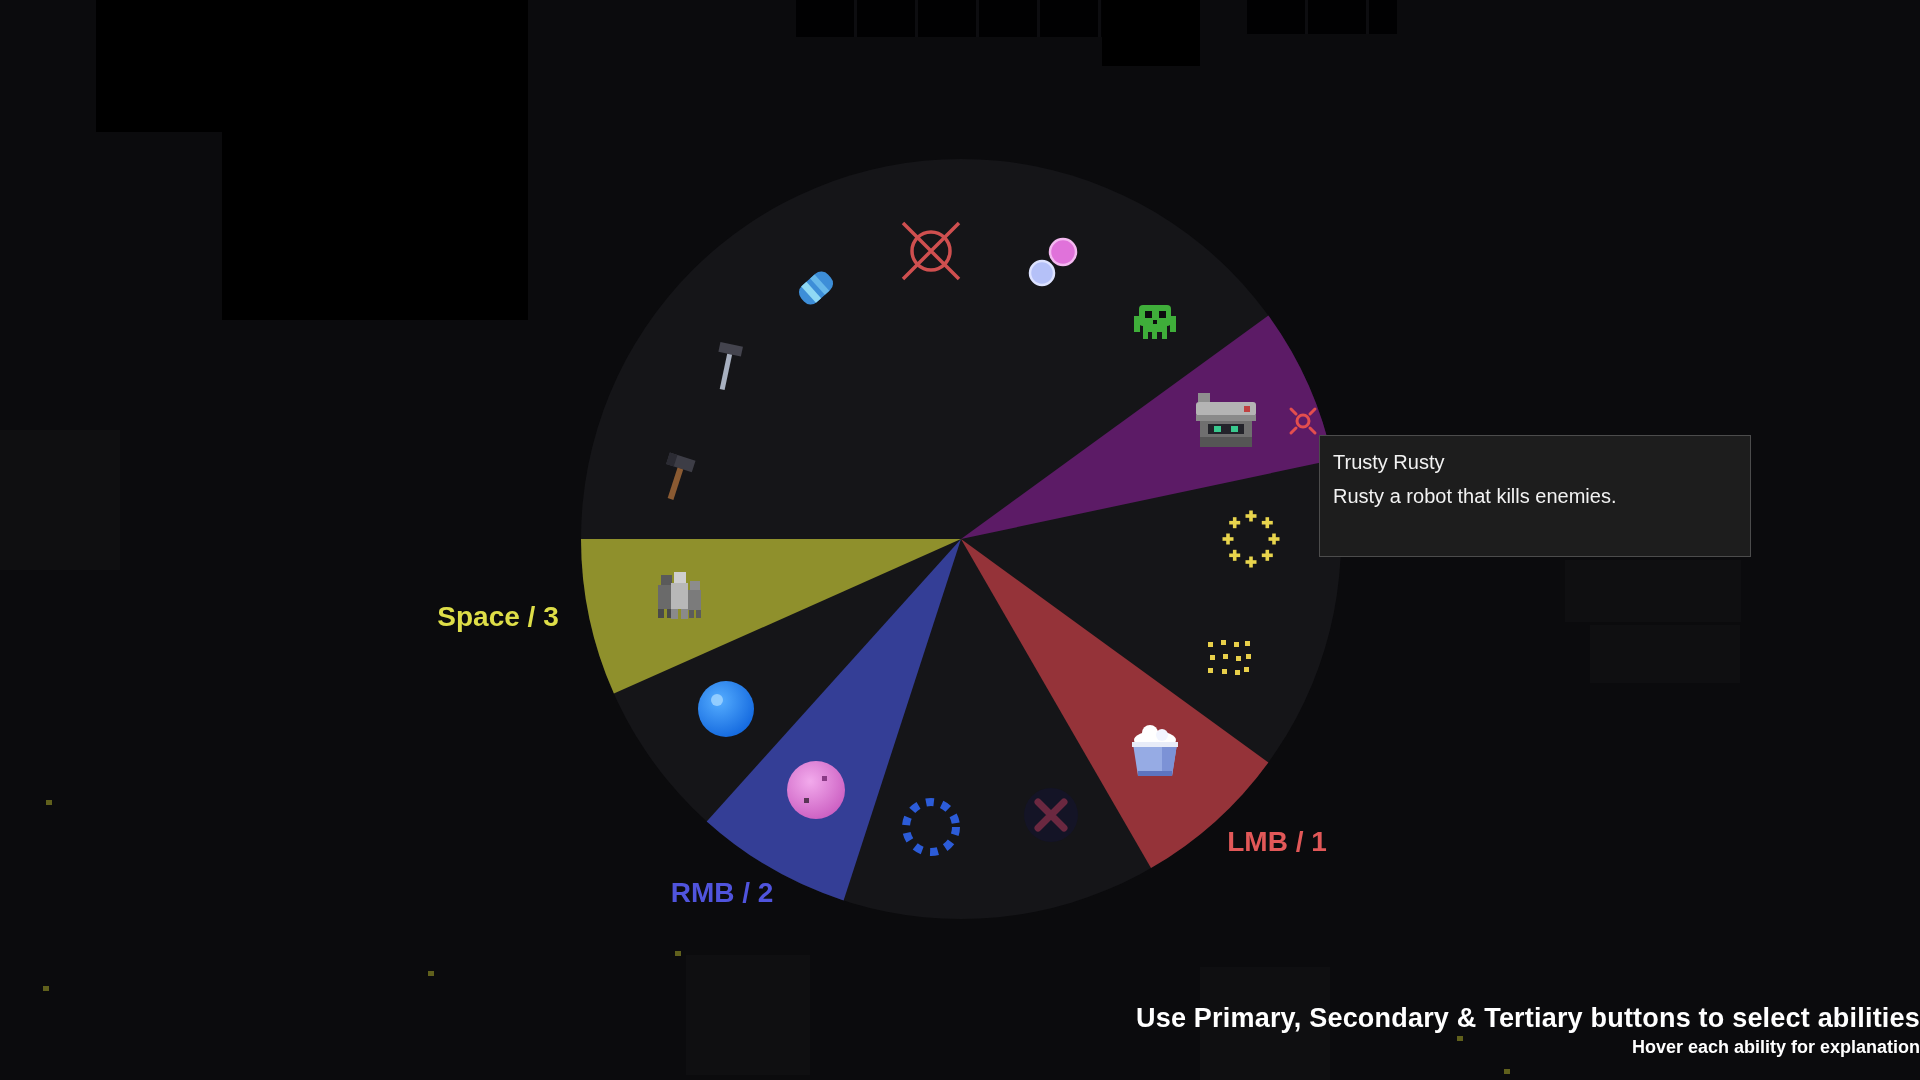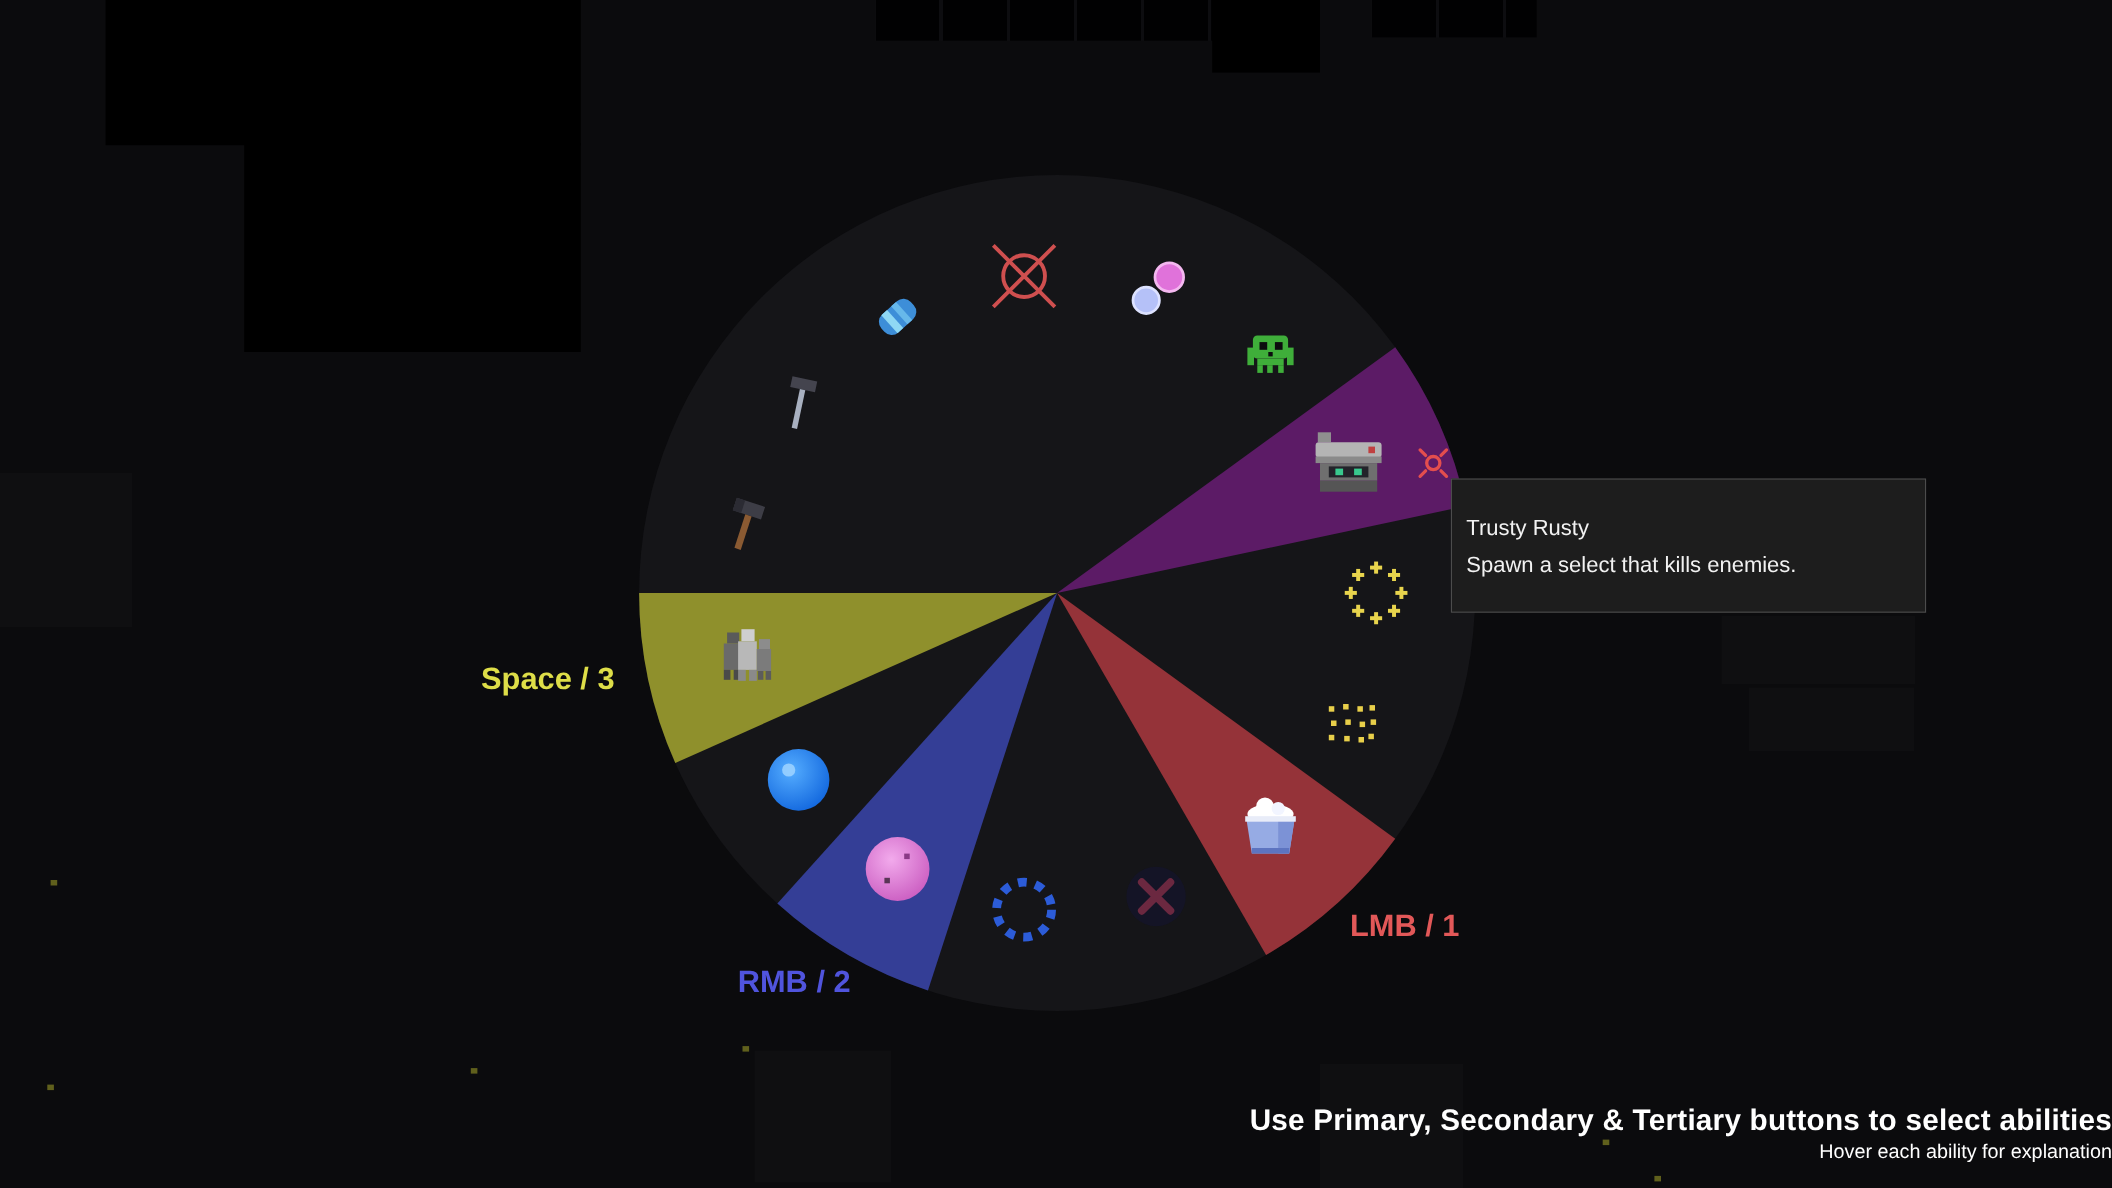--- a/index.html
+++ b/index.html
@@ -11,27 +11,27 @@
   .tile.black{background:#000;}
   .tile.faint{background:rgba(255,255,255,0.02);}
   .tile.strip{background:repeating-linear-gradient(90deg,#010102 0 58px,#0d0d10 58px 61px);}
   .speck{position:absolute;width:6px;height:5px;background:#7e7e22;opacity:.75;}
   #wheel-svg{position:absolute;left:0;top:0;}
   .wedge{stroke:none;}
   .wheel-label{font-family:"Liberation Sans",sans-serif;font-size:28px;font-weight:600;}
   #tooltip{
     position:absolute;left:1319px;top:435px;width:432px;height:122px;
     background:#1d1d1d;border:1px solid #4c4c4c;box-sizing:border-box;
-    padding:27px 13px;color:#f2f2f2;font-size:20px;line-height:34px;
+    padding:9px 13px;color:#f2f2f2;font-size:20px;line-height:34px;
   }
   #footer{
     position:absolute;left:0;top:1003px;width:100%;text-align:right;color:#fff;
   }
   #footer .main{font-size:27px;font-weight:700;letter-spacing:.2px;}
-  #footer .sub{font-size:18px;font-weight:400;margin-top:3px;}
+  #footer .sub{font-size:18px;font-weight:700;margin-top:3px;}
 </style>
 </head>
 <body>
 
 <div id="stage">
 
   <div class="tile black" style="left:96px;top:0;width:432px;height:132px;"></div>
   <div class="tile black" style="left:222px;top:130px;width:306px;height:190px;"></div>
   <div class="tile strip" style="left:796px;top:0;width:404px;height:37px;"></div>
   <div class="tile black" style="left:1102px;top:0;width:98px;height:66px;"></div>
@@ -199,21 +199,21 @@
     <text class="wheel-label" x="498" y="626" text-anchor="middle" fill="#dede48">Space / 3</text>
 
     <g transform="translate(1303,421)">
       <circle r="6" fill="none" stroke="#e34e4e" stroke-width="3"></circle>
       <path d="M7,7 L12,12 M-7,7 L-12,12 M-7,-7 L-12,-12 M7,-7 L12,-12" stroke="#e34e4e" stroke-width="3" fill="none" stroke-linecap="round"></path>
     </g>
   </svg>
 
   <div id="tooltip">
     <div>Trusty Rusty</div>
-    <div>Spawn a select that kills enemies.</div>
+    <div>Rusty a robot that kills enemies.</div>
   </div>
 
   <div id="footer">
     <div class="main">Use Primary, Secondary &amp; Tertiary buttons to select abilities</div>
     <div class="sub">Hover each ability for explanation</div>
   </div>
 
 </div>
 
 </body></html>

